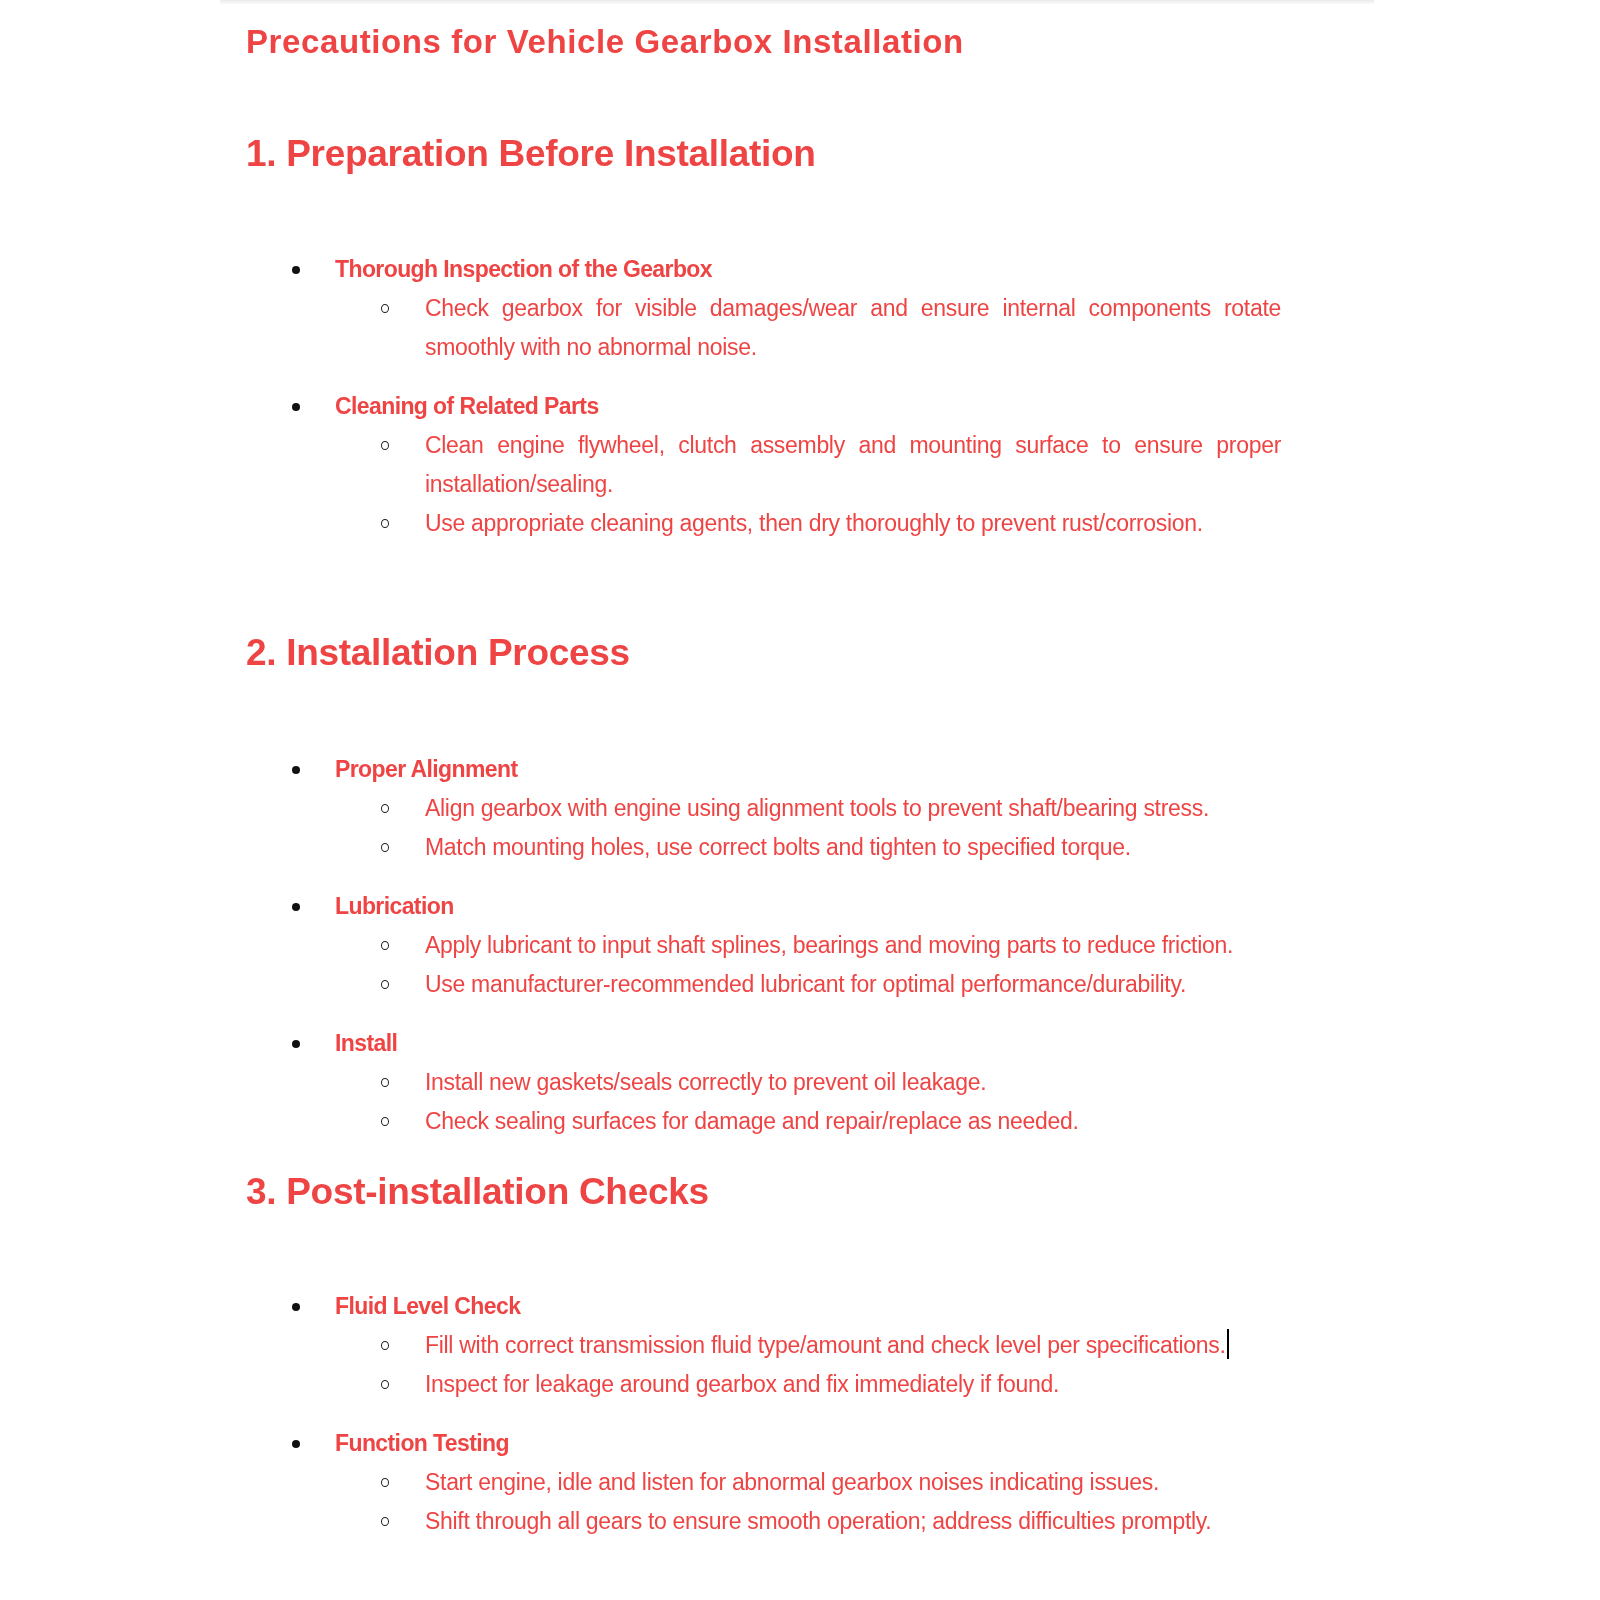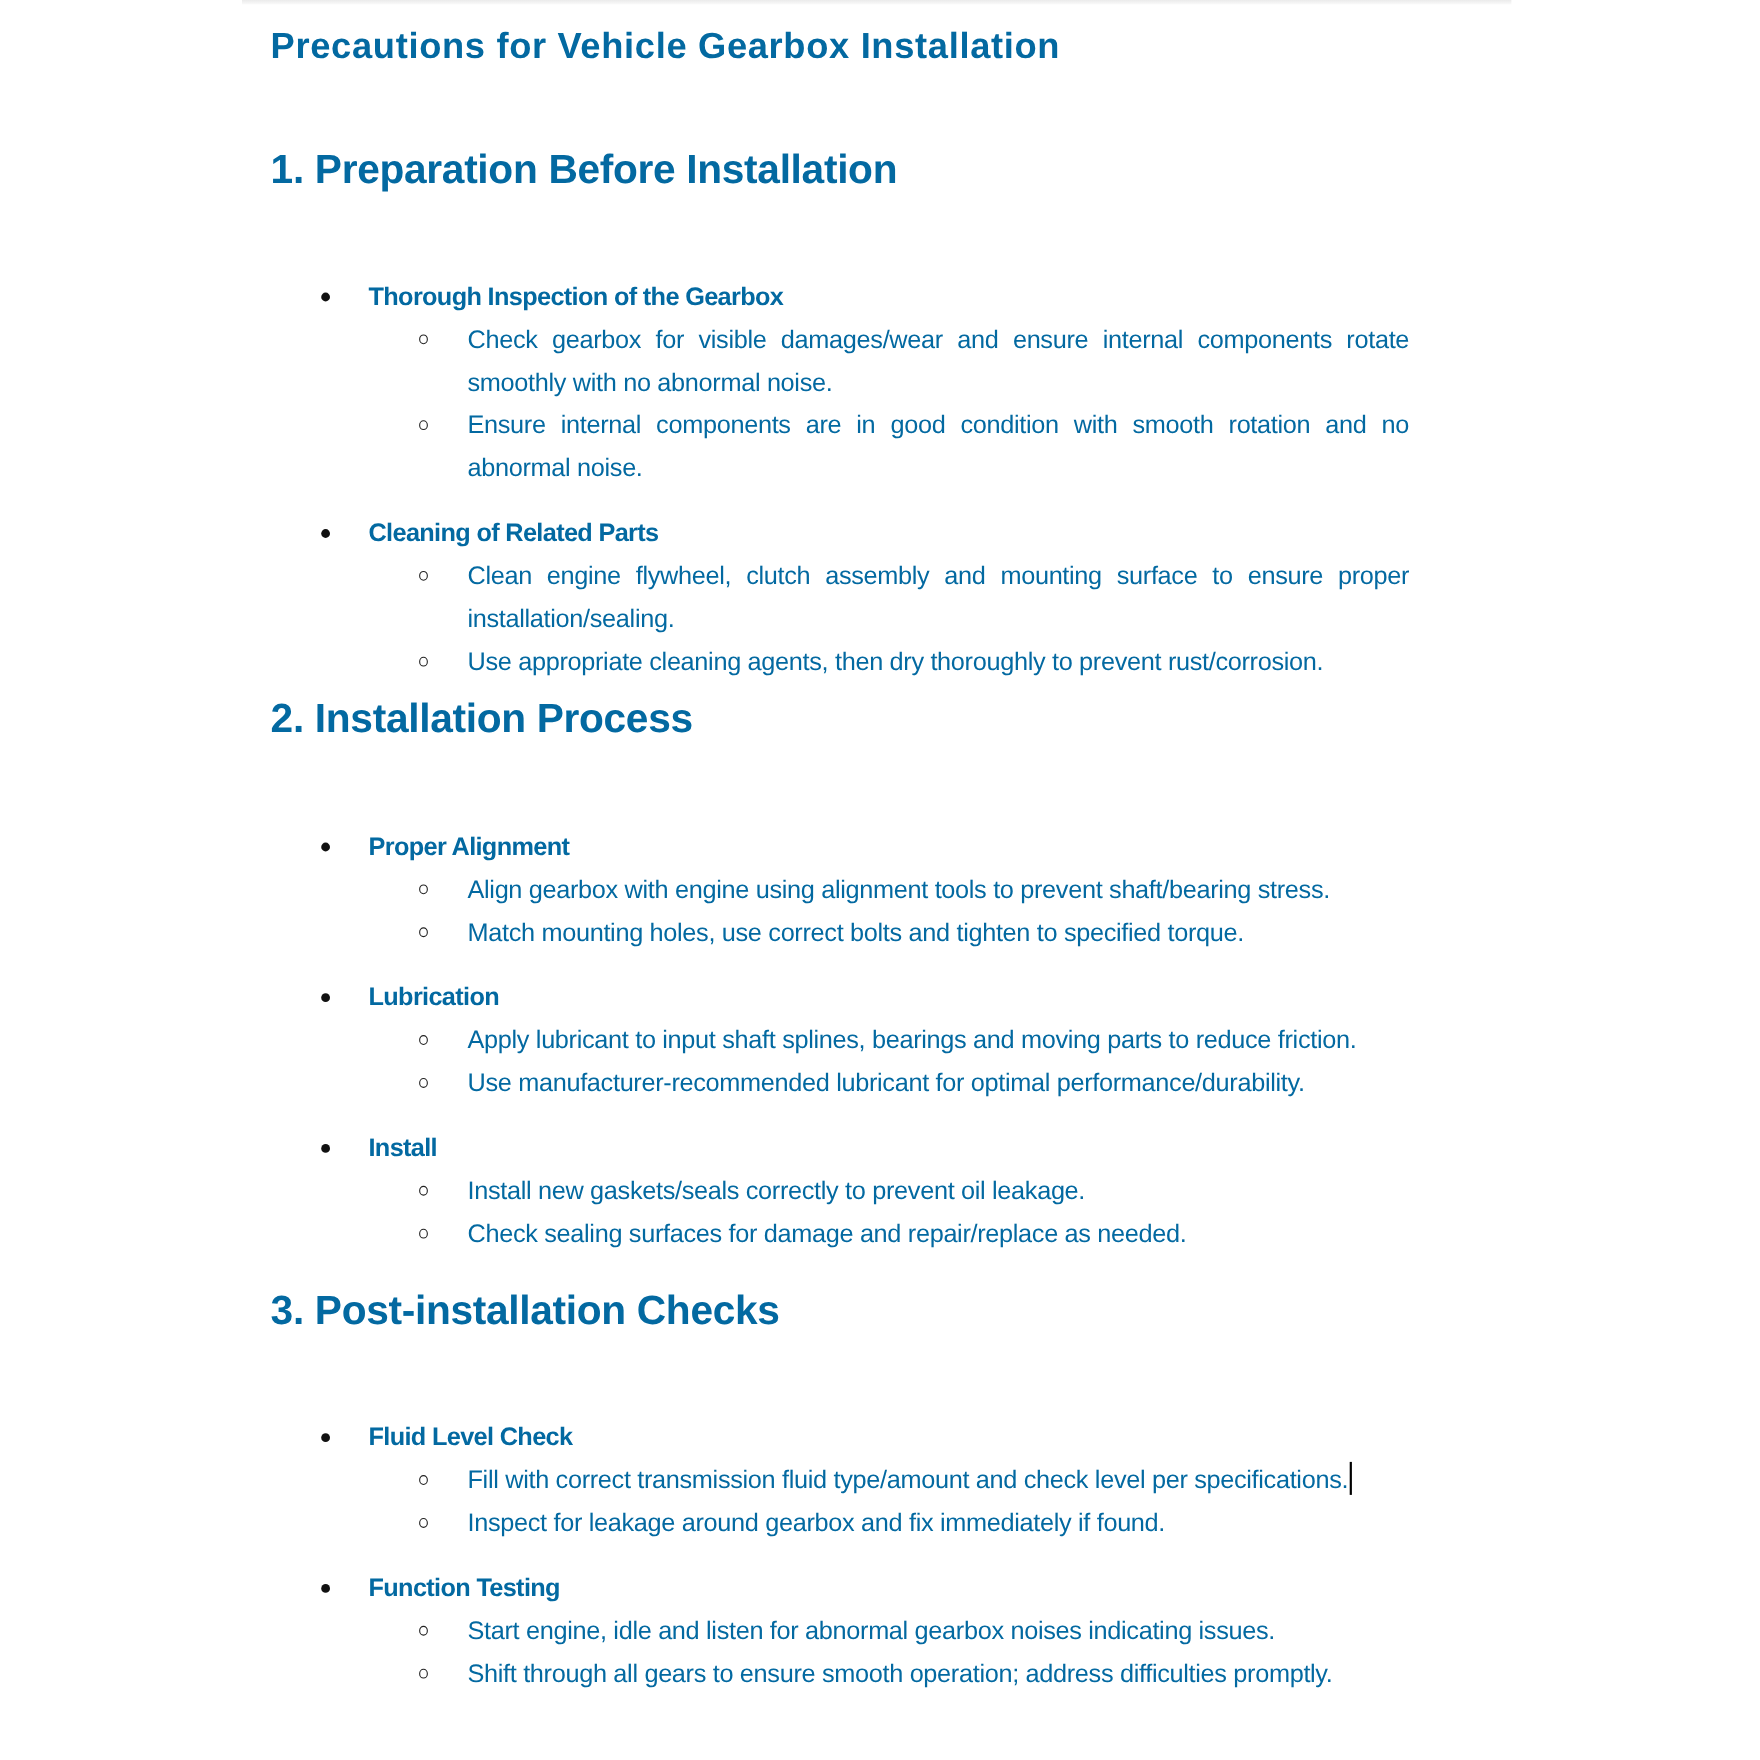--- a/index.html
+++ b/index.html
@@ -17,21 +17,21 @@
       width: 1154px;
       height: 4px;
       background: linear-gradient(#ebebeb, #fafafa);
     }
     .page {
       position: absolute;
       left: 0;
       top: 0;
       width: 1600px;
       height: 1600px;
-      color: #0369a1;
+      color: #ef4444;
     }
     .doc-title {
       position: absolute;
       left: 246px;
       top: 20px;
       margin: 0;
       font-family: "Liberation Sans", sans-serif;
       font-weight: bold;
       font-size: 33px;
       letter-spacing: 0.6px;
@@ -132,21 +132,20 @@
 
   <h2 class="section-heading" style="top:131px;">1. Preparation Before Installation</h2>
   <ul class="list" style="top:230px;">
     <li class="l1">
       <div class="l1-row">
         <span class="bullet-dot"></span>
         <span class="l1-label">Thorough Inspection of the Gearbox</span>
       </div>
       <ul class="sub">
         <li class="l2"><span class="circle"></span><span>Check gearbox for visible damages/wear and ensure internal components rotate smoothly with no abnormal noise.</span></li>
-        <li class="l2"><span class="circle"></span><span>Ensure internal components are in good condition with smooth rotation and no abnormal noise.</span></li>
       </ul>
     </li>
     <li class="l1">
       <div class="l1-row">
         <span class="bullet-dot"></span>
         <span class="l1-label">Cleaning of Related Parts</span>
       </div>
       <ul class="sub">
         <li class="l2"><span class="circle"></span><span>Clean engine flywheel, clutch assembly and mounting surface to ensure proper installation/sealing.</span></li>
         <li class="l2"><span class="circle"></span><span>Use appropriate cleaning agents, then dry thoroughly to prevent rust/corrosion.</span></li>

